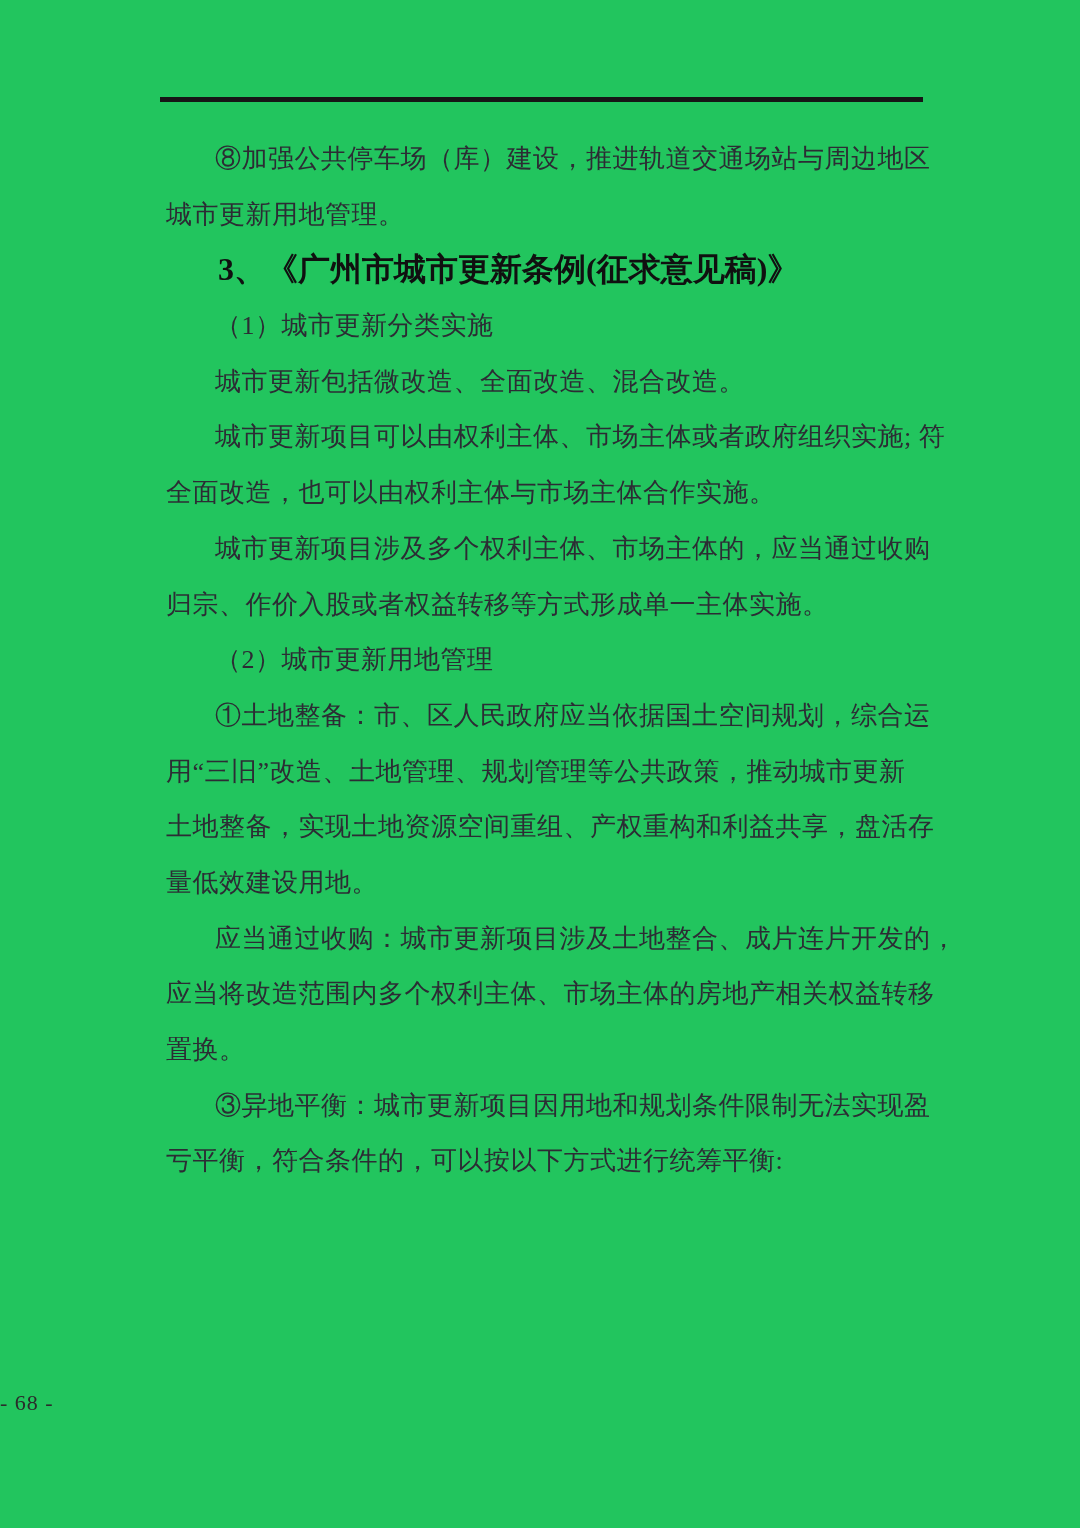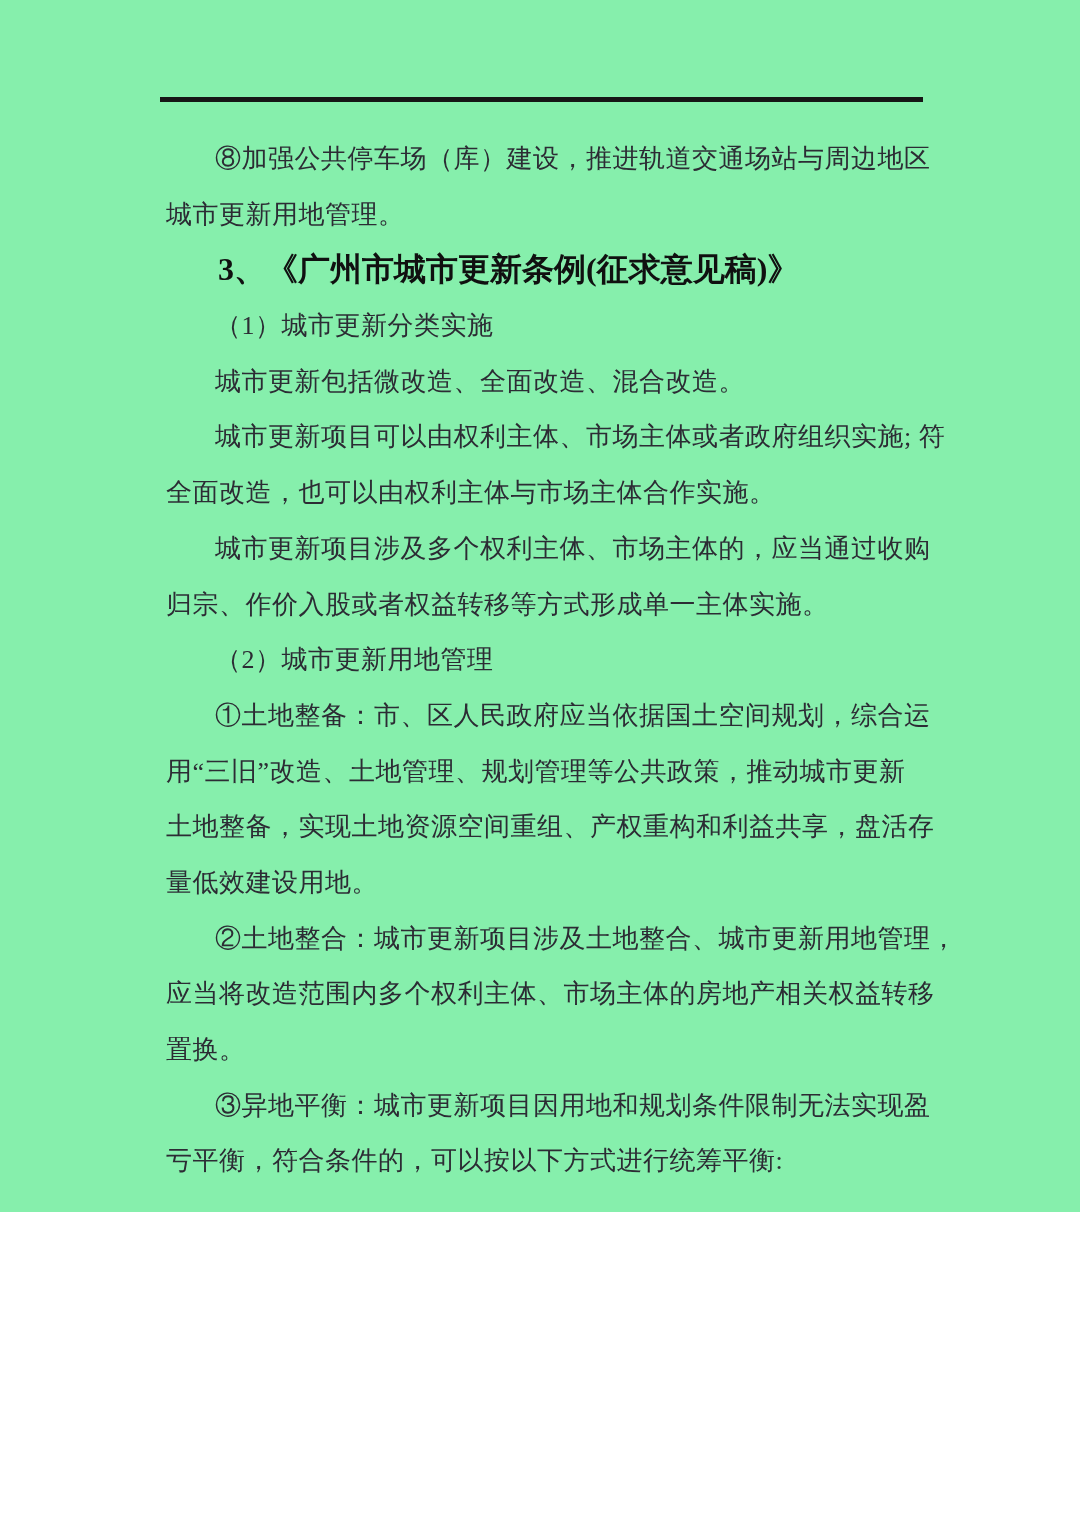--- a/index.html
+++ b/index.html
@@ -3,22 +3,22 @@
 <meta charset="utf-8">
 <style>
   html, body {
     margin: 0;
     padding: 0;
     background: #ffffff;
   }
   .page {
     position: relative;
     width: 1080px;
-    height: 1212px;
-    background: #86efac;
+    height: 1528px;
+    background: #22c55e;
     overflow: hidden;
     font-family: "Liberation Serif", "DejaVu Serif", serif;
   }
   .top-rule {
     position: absolute;
     left: 160px;
     top: 97px;
     width: 763px;
     height: 5px;
     background: #161616;
@@ -99,21 +99,21 @@
     </div>
 
     <div class="para">
       <div class="line indent">①土地整备：市、区人民政府应当依据国土空间规划，综合运</div>
       <div class="line">用“三旧”改造、土地管理、规划管理等公共政策，推动城市更新</div>
       <div class="line">土地整备，实现土地资源空间重组、产权重构和利益共享，盘活存</div>
       <div class="line">量低效建设用地。</div>
     </div>
 
     <div class="para">
-      <div class="line indent">②土地整合：城市更新项目涉及土地整合、城市更新用地管理，</div>
+      <div class="line indent">应当通过收购：城市更新项目涉及土地整合、成片连片开发的，</div>
       <div class="line">应当将改造范围内多个权利主体、市场主体的房地产相关权益转移</div>
       <div class="line">置换。</div>
     </div>
 
 
     <div class="para">
       <div class="line indent">③异地平衡：城市更新项目因用地和规划条件限制无法实现盈</div>
       <div class="line">亏平衡，符合条件的，可以按以下方式进行统筹平衡:</div>
     </div>
 

